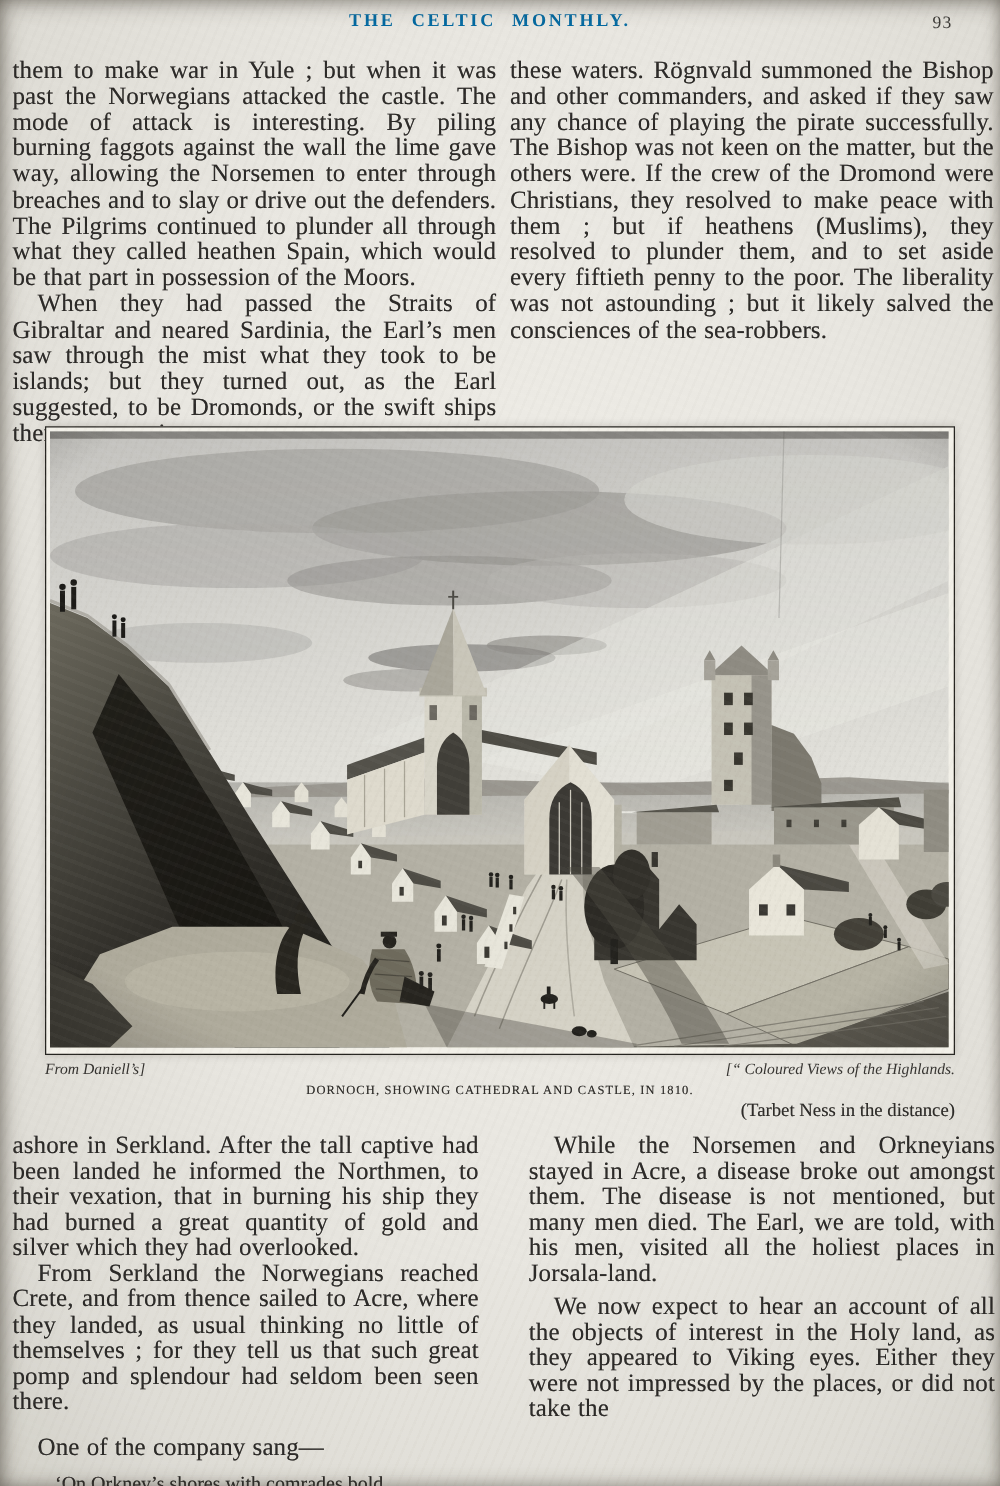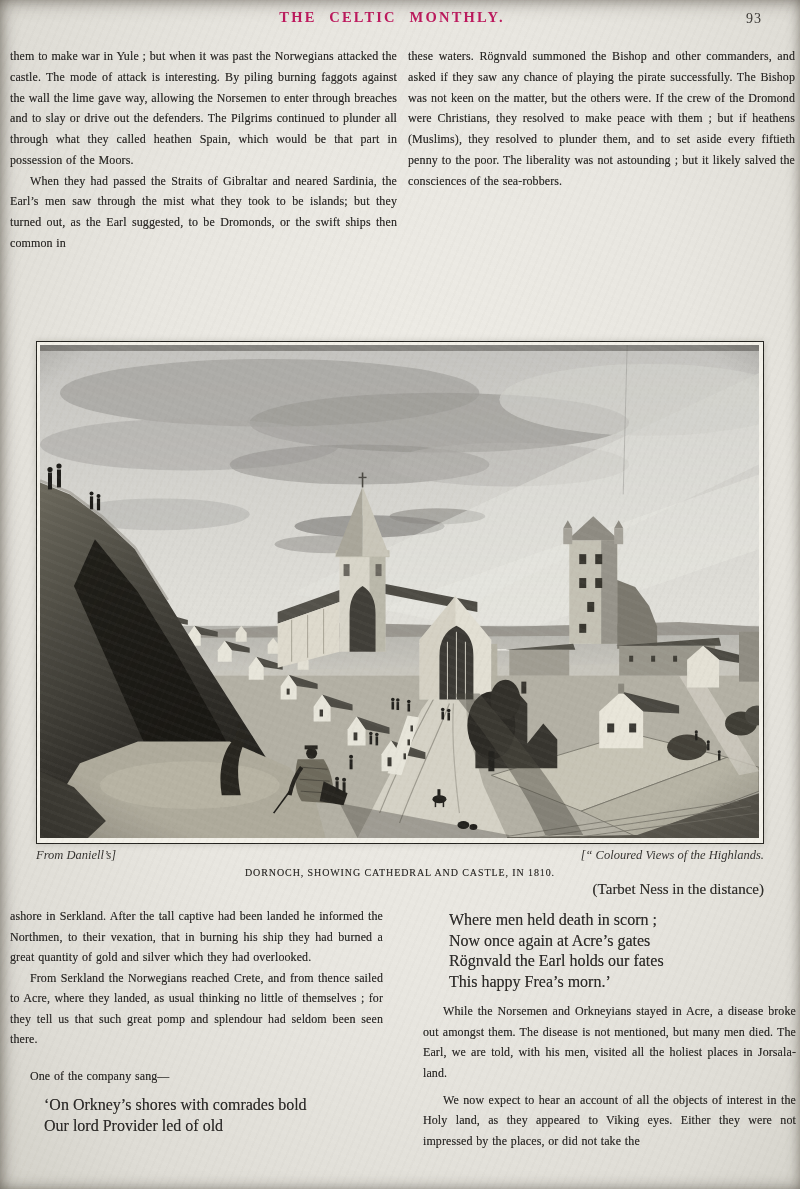--- a/index.html
+++ b/index.html
@@ -17,27 +17,27 @@
                inset 0 12px 18px -10px rgba(70,64,55,.45),
                inset 0 -10px 16px -10px rgba(70,64,55,.4);
   }
   body::after{
     content:"";position:absolute;inset:0;pointer-events:none;z-index:49;opacity:.5;
     background:
       repeating-linear-gradient(113deg, rgba(120,110,95,.05) 0 2px, rgba(255,255,255,0) 2px 7px),
       repeating-linear-gradient(21deg, rgba(255,255,252,.05) 0 3px, rgba(0,0,0,0) 3px 9px);
   }
   .hdr{position:absolute;top:9px;left:0;width:784px;text-align:center;
-       font-weight:bold;font-size:14.5px;letter-spacing:2.2px;word-spacing:7px;color:#be185d;}
+       font-weight:bold;font-size:14.5px;letter-spacing:2.2px;word-spacing:7px;color:#0369a1;}
   .pgnum{position:absolute;top:11px;right:38px;font-size:14px;color:#3a3835;letter-spacing:1px;}
   .cols{position:absolute;left:10px;width:786px;display:flex;gap:11px;}
   .cols-top{top:46px;}
   .cols-bottom{top:906px;gap:40px;}
   .col{width:387px;}
-  .para{margin:0;font-size:12px;line-height:20.75px;text-align:justify;
+  .para{margin:0;font-size:20px;line-height:20.75px;text-align:justify;
         letter-spacing:.1px;word-spacing:.6px;text-indent:0;
         text-shadow:0 0 .4px rgba(43,41,39,.55);}
   .cols-bottom .para{line-height:20.55px;}
   .indent{text-indent:20px;}
   .song-lead{margin-top:16px;}
   .verse{margin-top:9px;padding-left:34px;font-size:16px;line-height:20.6px;
          text-shadow:0 0 .4px rgba(43,41,39,.55);}
   .verse-r{margin-top:4px;margin-bottom:9px;padding-left:26px;}
   .figure-frame{position:absolute;top:341px;left:36px;width:728px;height:503px;margin:0;
          box-sizing:border-box;border:1.5px solid #24231f;background:#f2f0e8;padding:3px;
@@ -369,22 +369,16 @@
   <div class="col">
     <p class="para">ashore in Serkland.   After the tall captive had been landed he informed the Northmen, to their vexation, that in burning his ship they had burned a great quantity of gold and silver which they had overlooked.</p>
     <p class="para indent">From Serkland the Norwegians reached Crete, and from thence sailed to Acre, where they landed, as usual thinking no little of themselves ; for they tell us that such great pomp and splendour had seldom been seen there.</p>
     <p class="para indent song-lead">One of the company sang—</p>
     <div class="verse">
       <div>‘On Orkney’s shores with comrades bold</div>
       <div>Our lord Provider led of old</div>
     </div>
   </div>
   <div class="col">
-    <div class="verse verse-r">
-      <div>Where men held death in scorn ;</div>
-      <div>Now once again at Acre’s gates</div>
-      <div>Rögnvald the Earl holds our fates</div>
-      <div>This happy Frea’s morn.’</div>
-    </div>
     <p class="para indent">While the Norsemen and Orkneyians stayed in Acre, a disease broke out amongst them. The disease is not mentioned, but many men died.  The Earl, we are told, with his men, visited all the holiest places in Jorsala-land.</p>
     <p class="para indent" style="margin-top:6px">We now expect to hear an account of all the objects of interest in the Holy land, as they appeared to Viking eyes.   Either they were not impressed by the places, or did not take the</p>
   </div>
 </section>
 
 </body></html>

